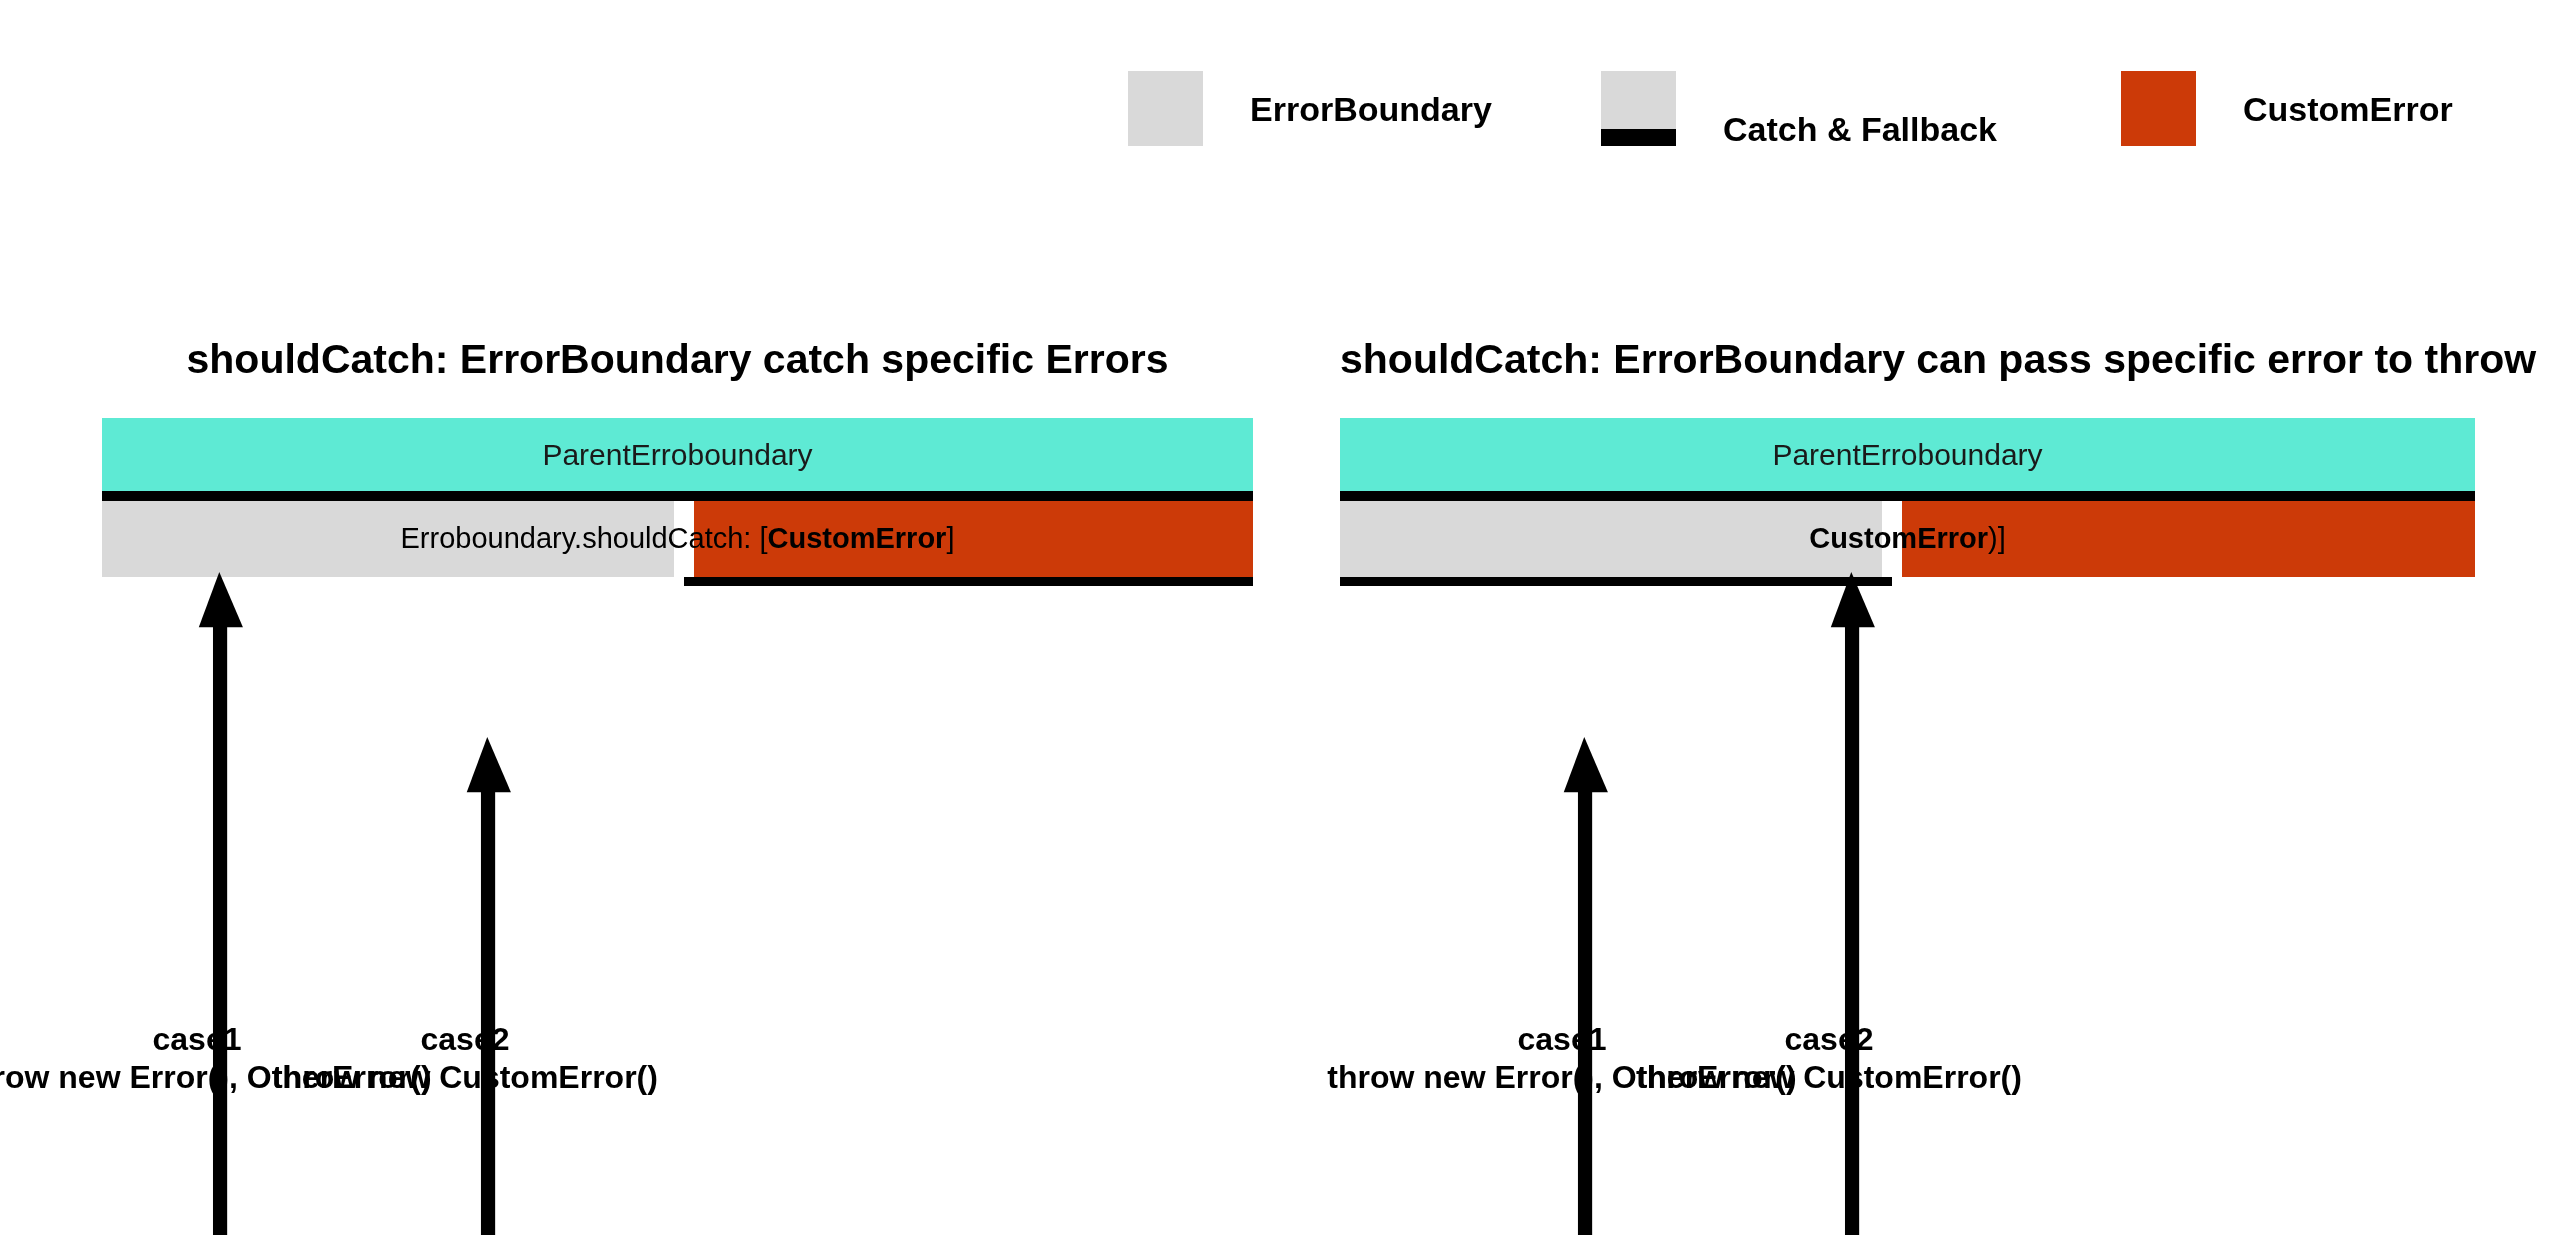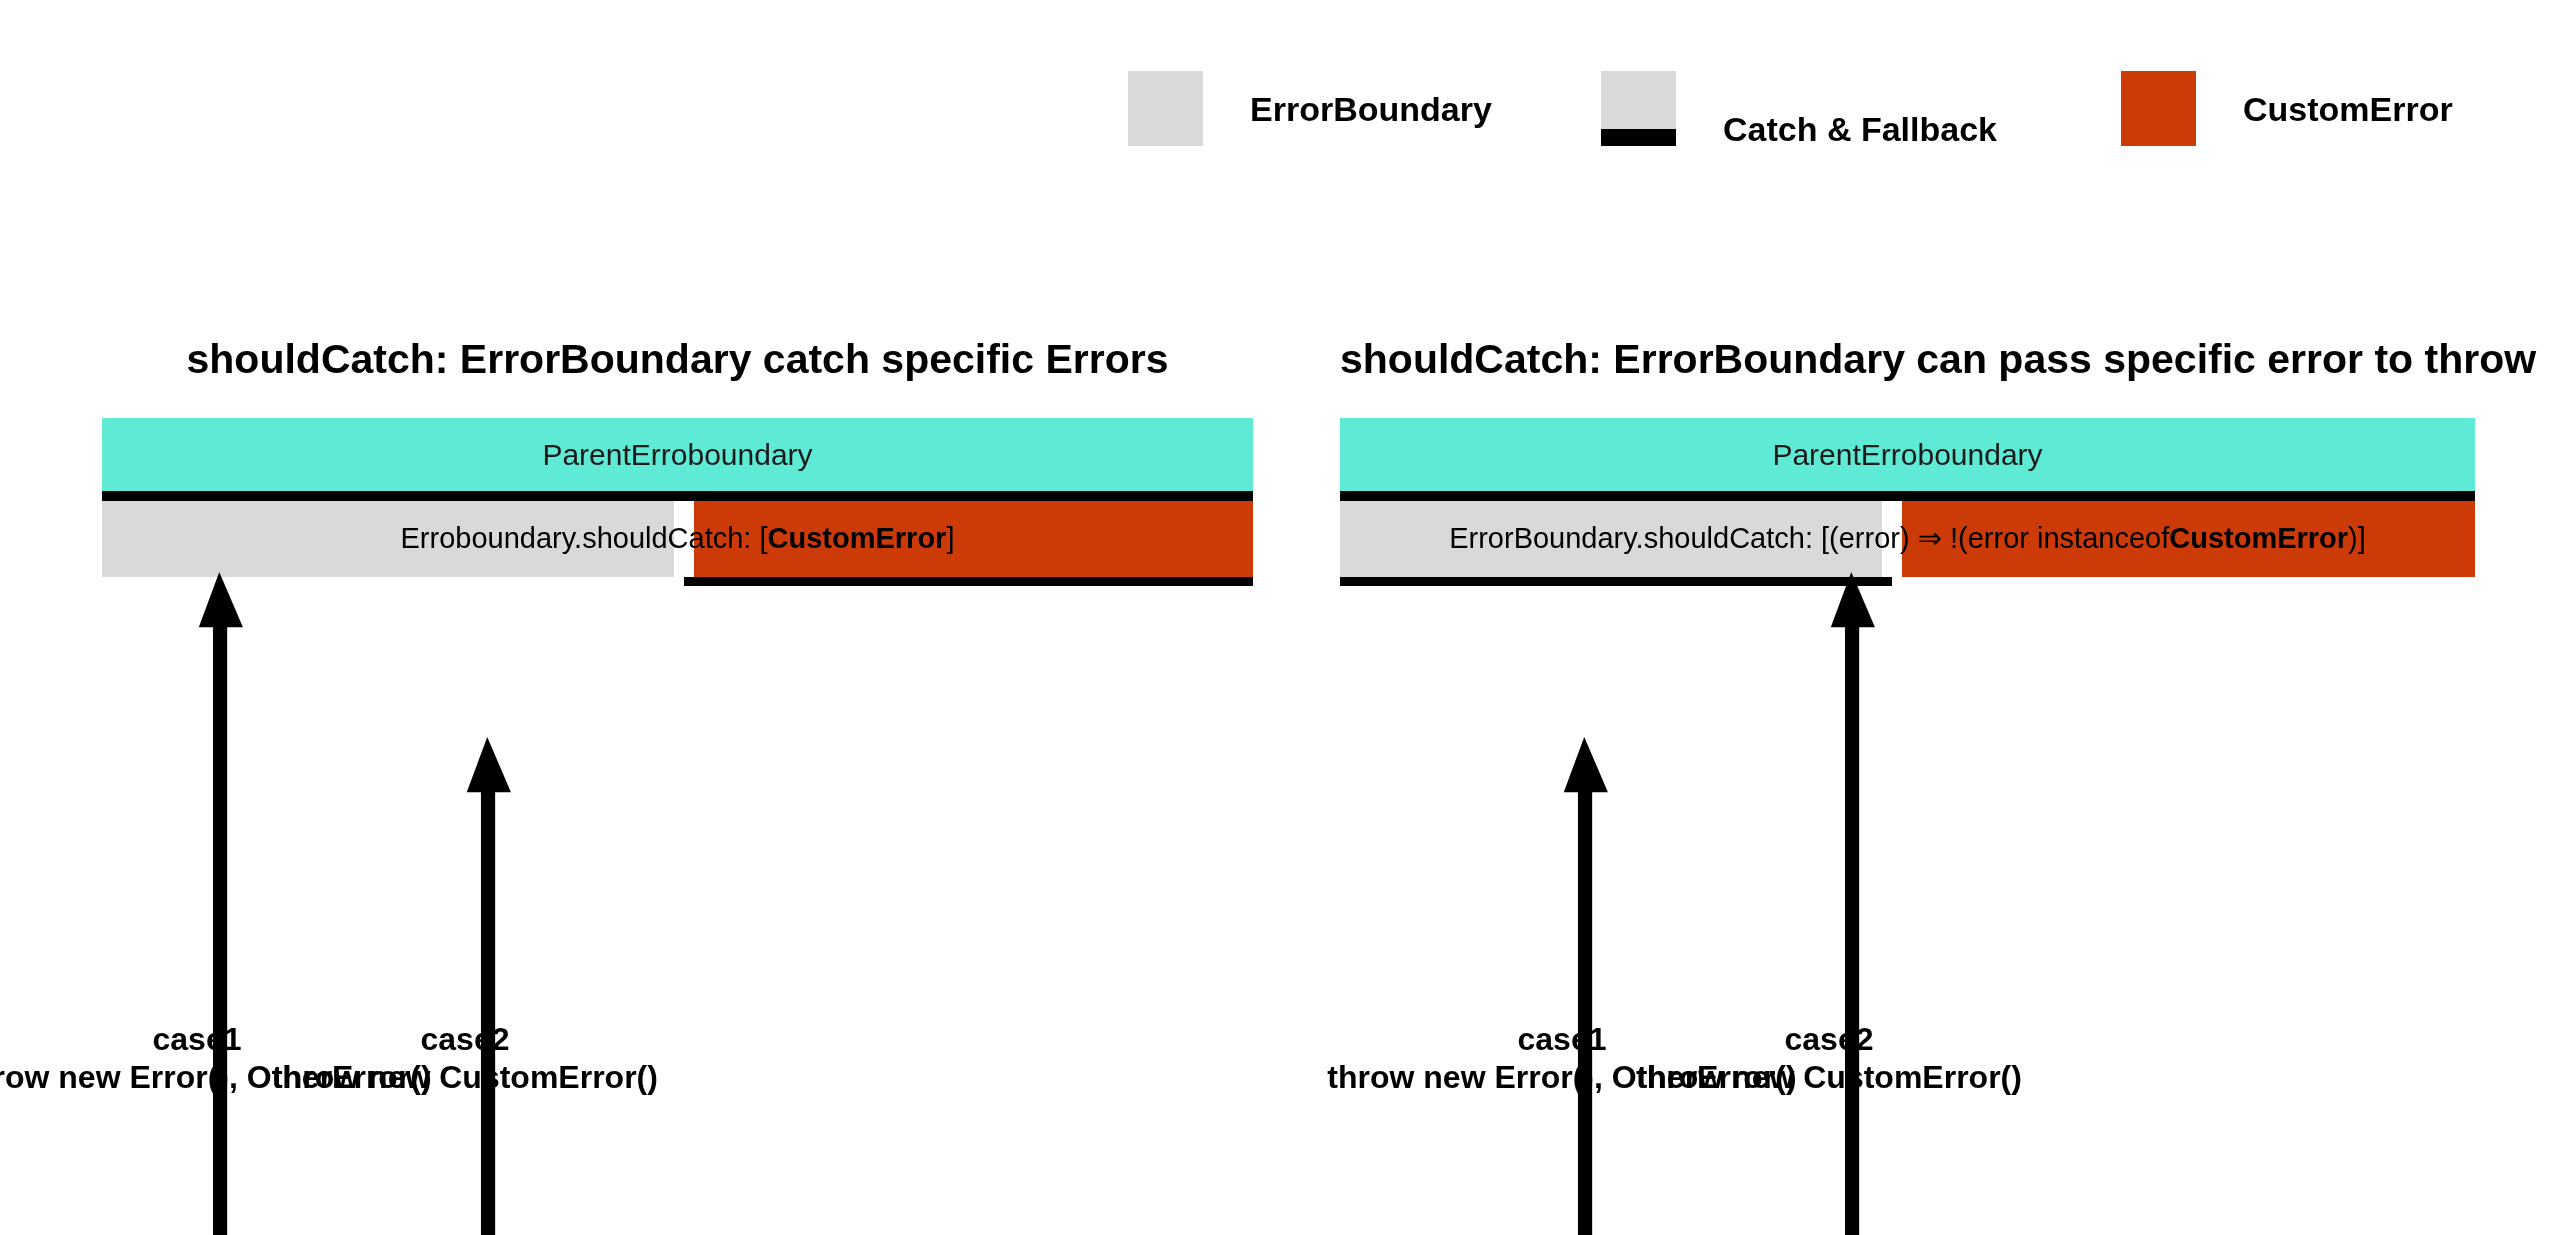--- a/index.html
+++ b/index.html
@@ -246,21 +246,20 @@
     <div class="parent-box">
       <span class="parent-label">ParentErroboundary</span>
     </div>
 
     <div class="divider-bar"></div>
 
     <div class="inner-band">
       <div class="inner-seg gray" style="width:48.6%"></div>
       <div class="inner-seg orange" style="width:51.4%"></div>
       <div class="inner-text">
-        <span>ErrorBoundary.shouldCatch: [(error) ⇒ !(error instanceof </span>
           <b>CustomError</b>
           <span>)]</span>
       </div>
     </div>
 
     <div class="bottom-bar-row">
       <div class="bottom-bar" style="left:0%; width:48.6%"></div>
     </div>
 
   </div>

